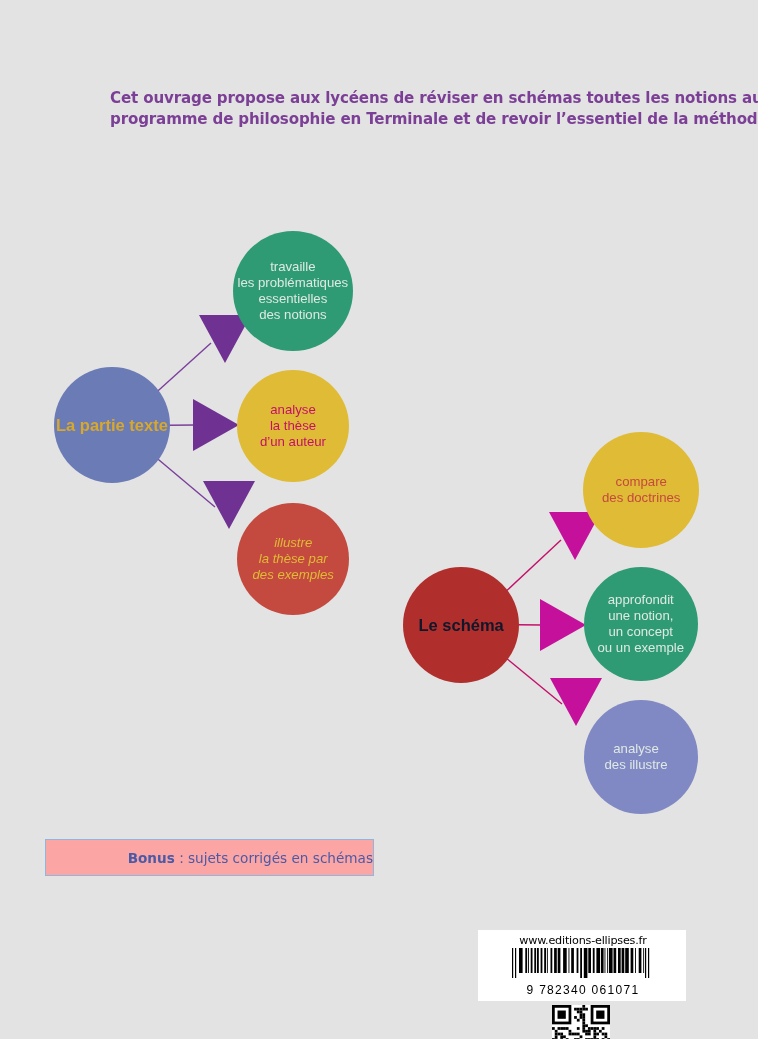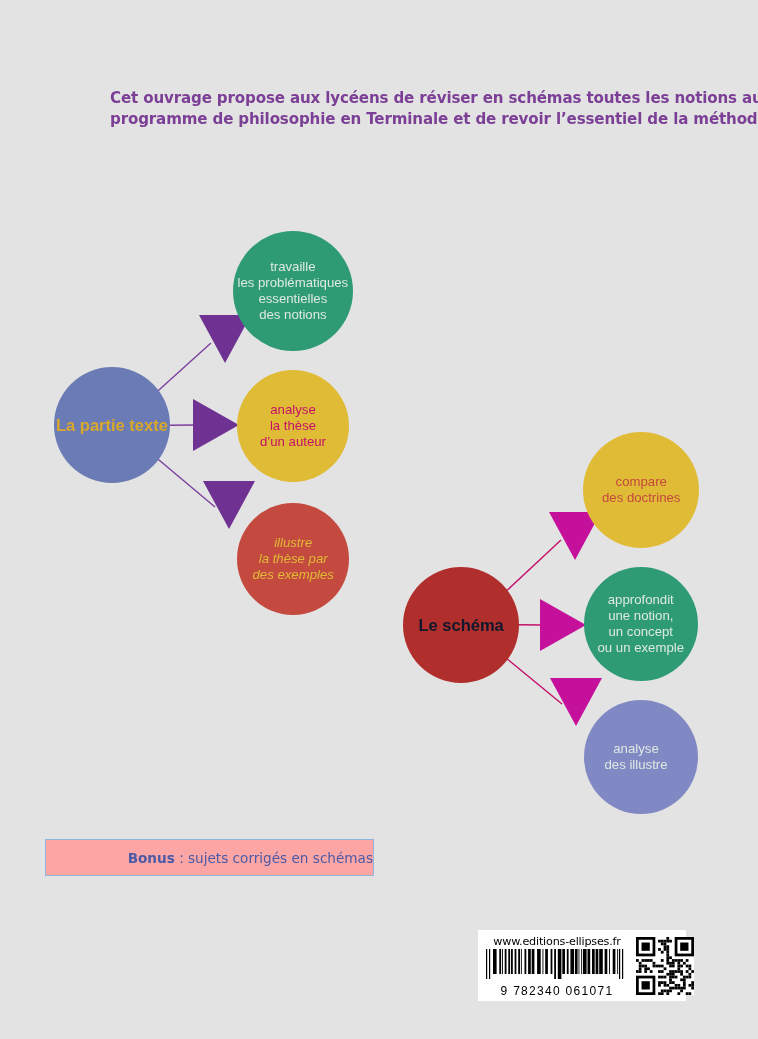--- a/index.html
+++ b/index.html
@@ -81,21 +81,21 @@
 
   
   #barcode-block {
     position: absolute;
     left: 478px;
     top: 930px;
     width: 208px;
     height: 71px;
     background: #ffffff;
     display: flex;
-    flex-direction: row;
+    flex-direction: column;
     align-items: stretch;
     padding: 0;
     box-sizing: border-box;
   }
   #barcode-left {
     flex: 1 1 auto;
     display: flex;
     flex-direction: column;
     align-items: center;
     justify-content: center;

